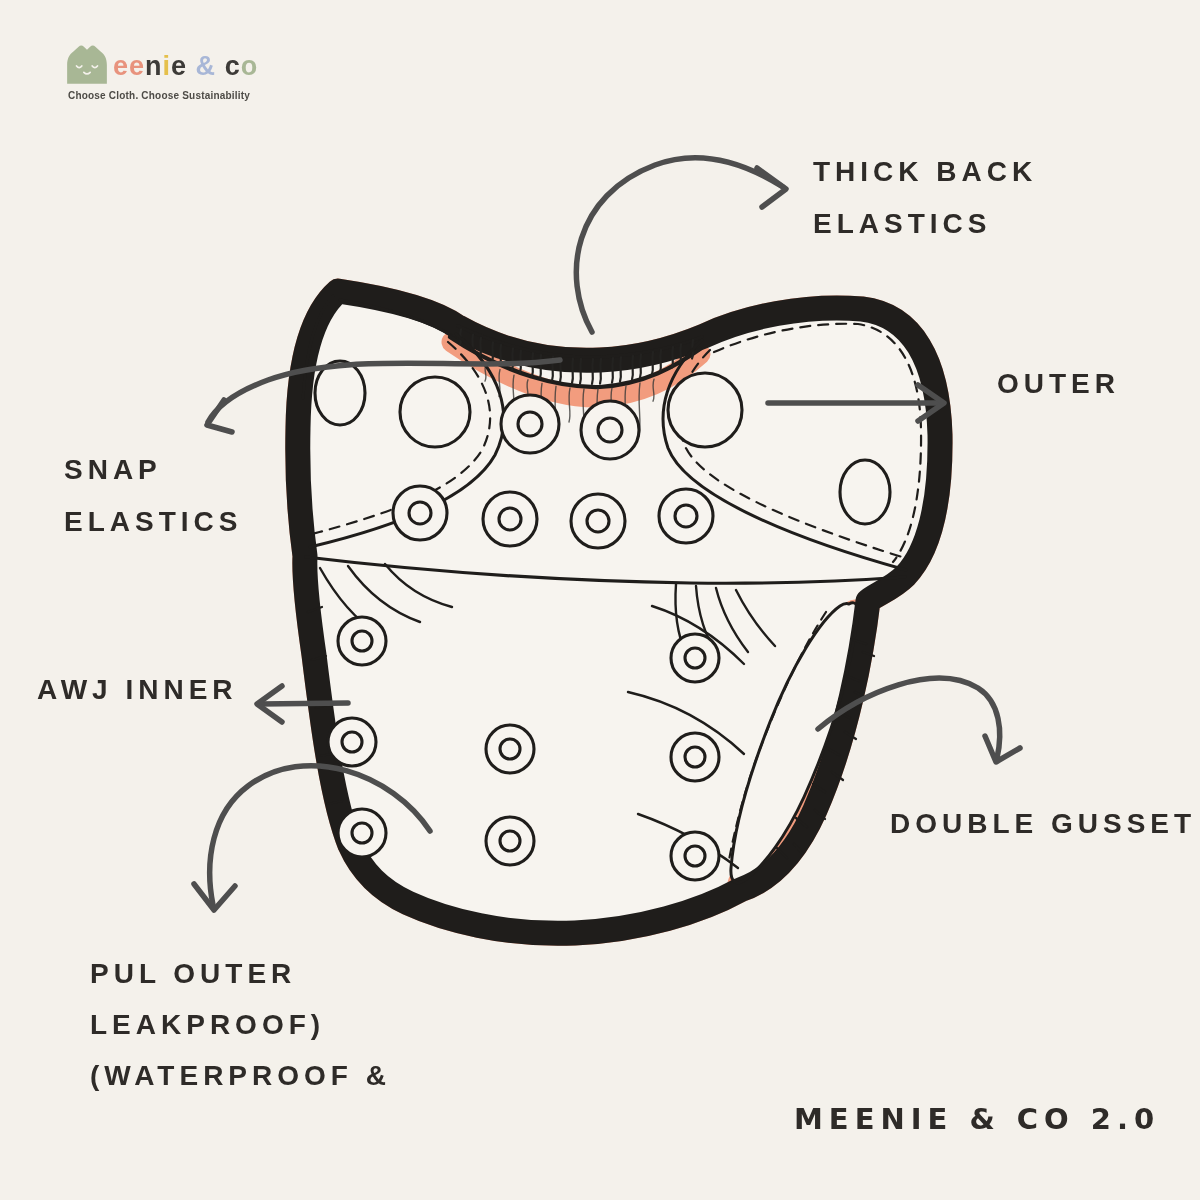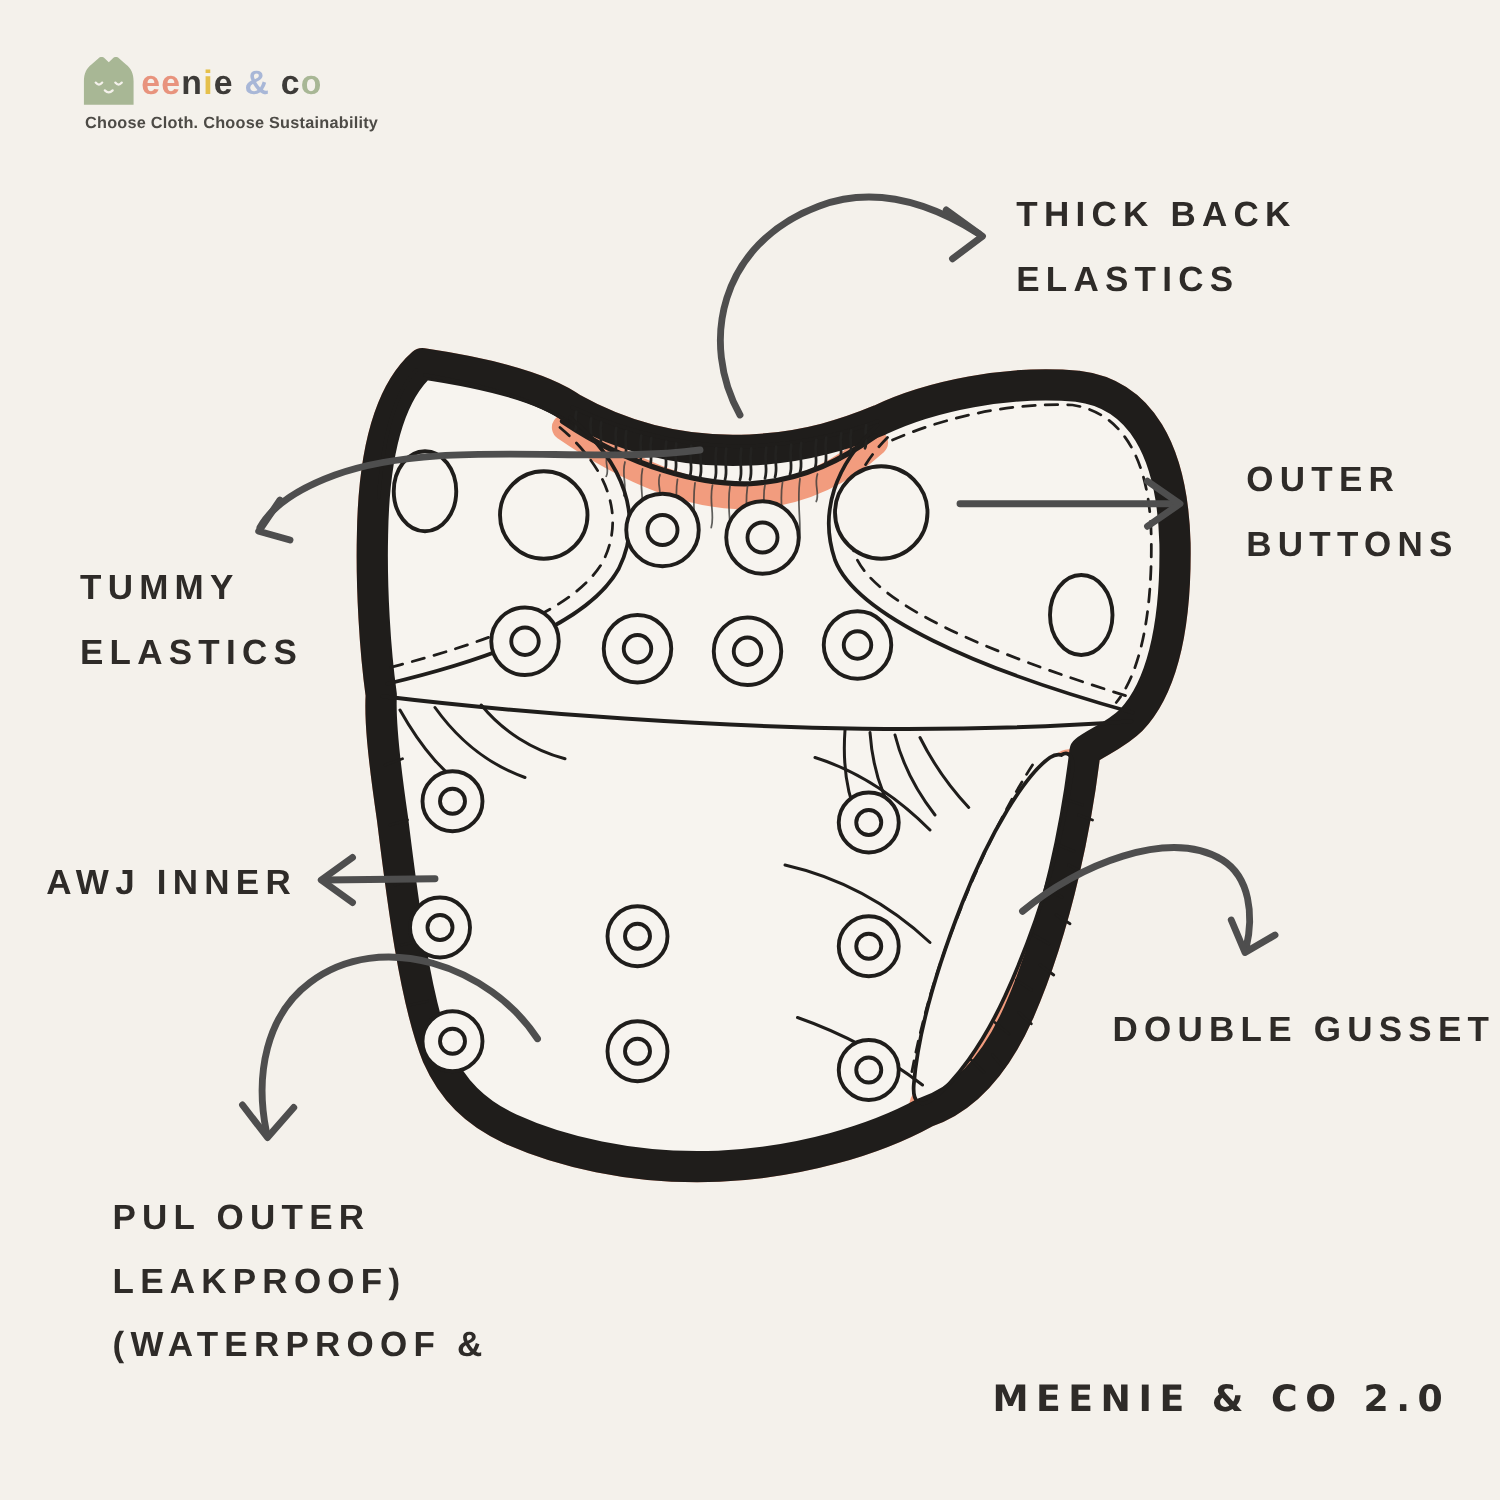--- a/index.html
+++ b/index.html
@@ -8,21 +8,21 @@
   svg{position:absolute;left:0;top:0;}
 
   
   .logo{position:absolute;left:64px;top:44px;}
   .logo-row{display:flex;align-items:flex-end;gap:3px;}
   .logo-mark{position:static;width:46px;height:42px;flex:0 0 auto;}
   .logo-word{font-family:"Liberation Sans",sans-serif;font-weight:700;font-size:27px;
              line-height:40px;letter-spacing:1px;white-space:pre;}
   .logo-word span{white-space:pre;}
   .logo-tagline{margin-top:4px;margin-left:4px;font-family:"Liberation Sans",sans-serif;
-                font-weight:700;font-size:13px;color:#4D4B46;letter-spacing:.2px;}
+                font-weight:700;font-size:10px;color:#4D4B46;letter-spacing:.2px;}
 
   
   .label{position:absolute;font-family:Liberation Sans, sans-serif;font-weight:700;
          font-size:28px;line-height:52px;letter-spacing:5px;color:#2E2B28;white-space:nowrap;}
   .label.small-gap{line-height:51px;}
   .product-name{position:absolute;left:794px;top:1102px;font-family:"DejaVu Sans",sans-serif;
                 font-weight:700;font-size:29px;letter-spacing:6px;color:#2E2B28;white-space:nowrap;}
 </style>
 </head>
 <body>
@@ -277,29 +277,28 @@
     <div class="logo-tagline">Choose Cloth. Choose Sustainability</div>
   </div>
 
   <div class="label" style="left:813px;top:146px">
     <div>THICK BACK</div>
     <div>ELASTICS</div>
   </div>
 
   <div class="label" style="left:997px;top:358px">
     <div>OUTER</div>
-    <div>BUTTONS</div>
   </div>
 
   <div class="label" style="left:64px;top:444px">
-    <div>TUMMY</div>
+    <div>SNAP</div>
     <div>ELASTICS</div>
   </div>
 
-  <div class="label" style="left:37px;top:680px">
+  <div class="label" style="left:37px;top:664px">
     <div>AWJ INNER</div>
   </div>
 
   <div class="label" style="left:890px;top:798px">
     <div>DOUBLE GUSSET</div>
   </div>
 
   <div class="label small-gap" style="left:90px;top:948px">
     <div>PUL OUTER</div>
     <div>LEAKPROOF)</div>

